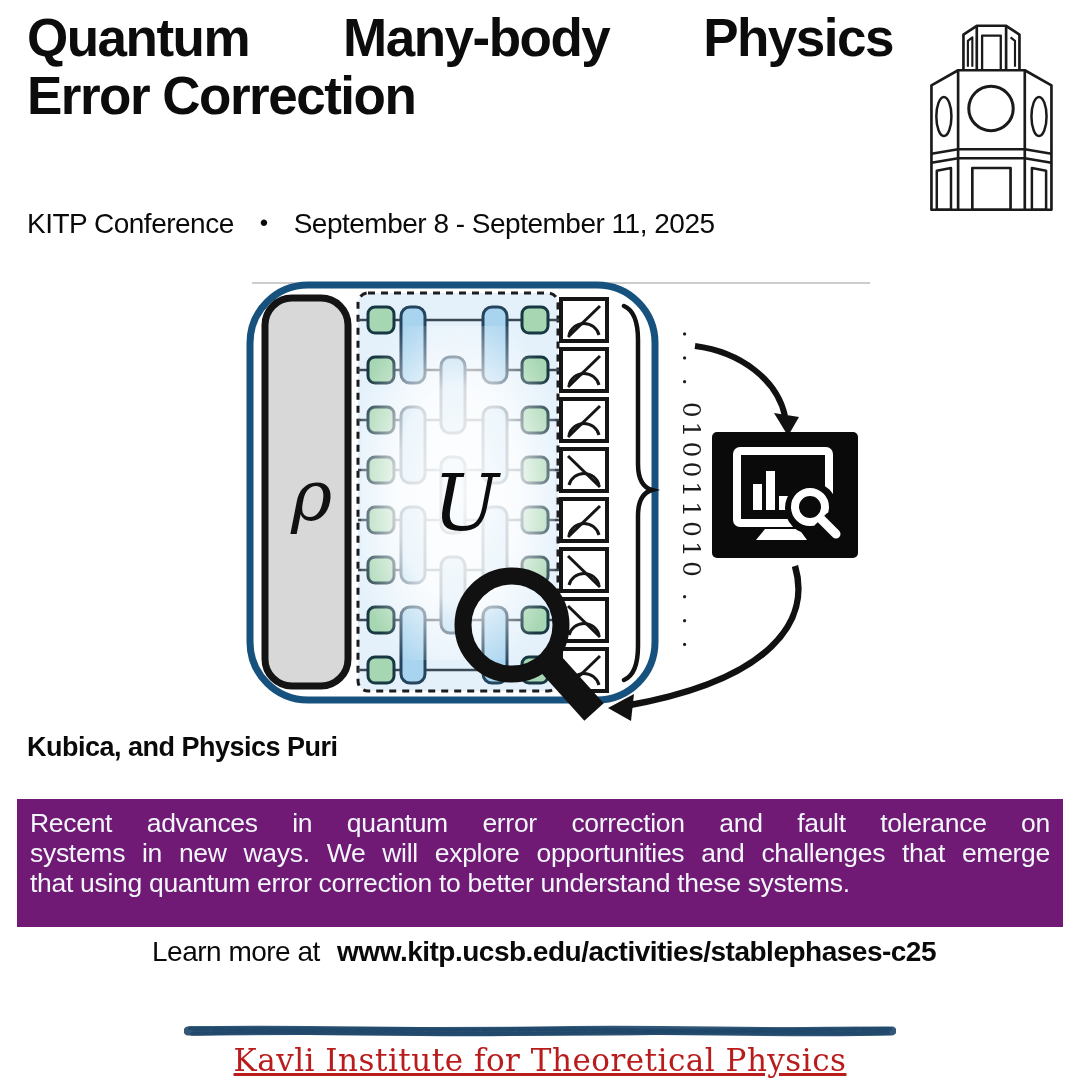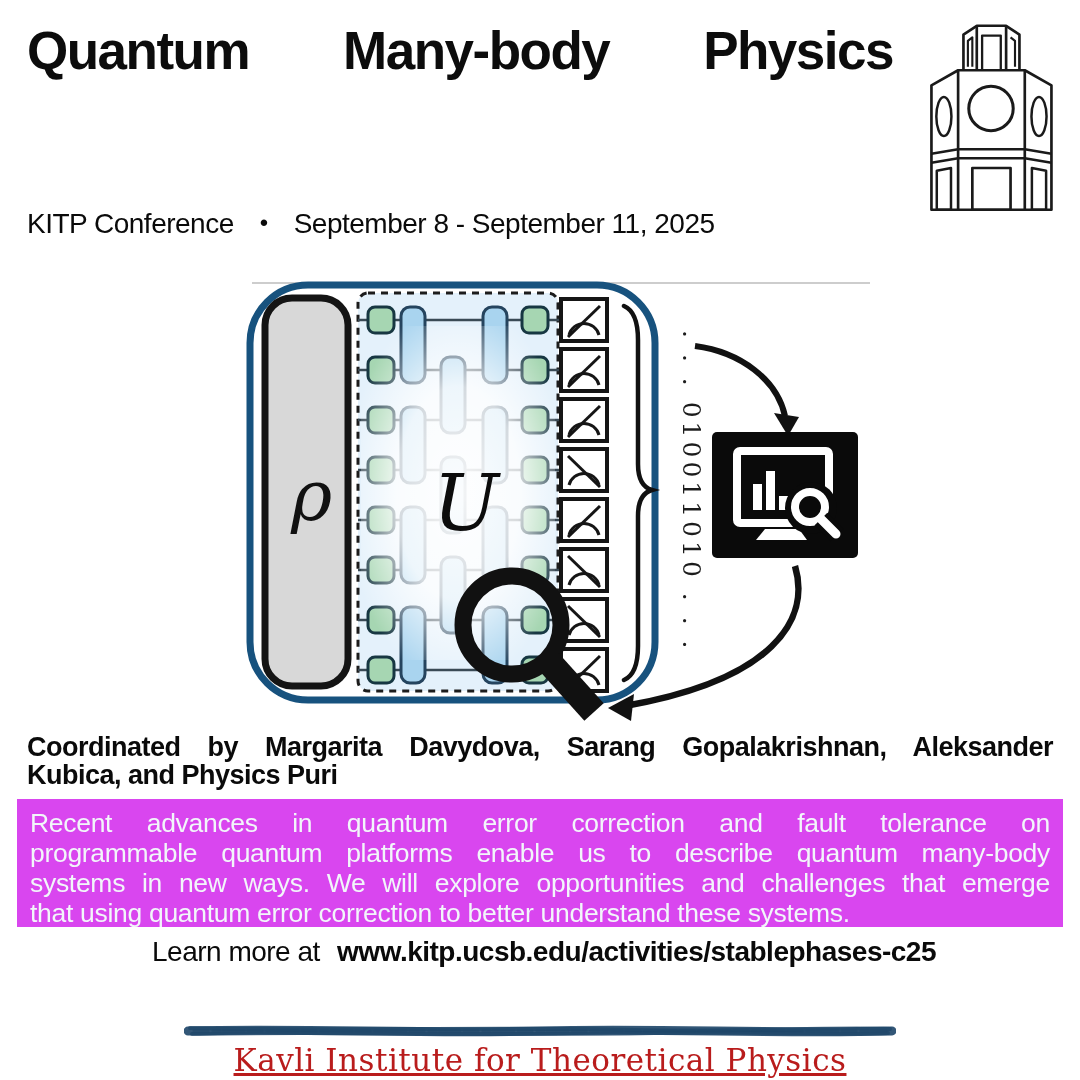--- a/index.html
+++ b/index.html
@@ -1,60 +1,61 @@
 <!DOCTYPE html>
 <html><head>
 <meta charset="utf-8">
 <style>
   html,body{margin:0;padding:0;}
   body{width:1080px;height:1080px;background:#ffffff;position:relative;overflow:hidden;
        font-family:"Liberation Sans",sans-serif;color:#0a0a0a;}
   .abs{position:absolute;}
 
   
-  .title{left:27px;top:22px;width:866px;font-weight:700;font-size:53px;line-height:58px;
+  .title{left:27px;top:9px;width:866px;font-weight:700;font-size:53px;line-height:58px;
          letter-spacing:-1.5px;color:#0c0c0c;}
   .jline{text-align:justify;text-align-last:justify;}
   .jline.last{text-align-last:left;}
 
   
   .subtitle{left:27px;top:208px;font-size:28px;font-weight:400;letter-spacing:-0.5px;}
   .subtitle .bullet{display:inline-block;margin:0 26px;font-size:24px;vertical-align:2px;}
 
   
   .tower{left:903px;top:8px;}
 
   
   .figure{left:225px;top:268px;}
 
   
   .coordinators{left:27px;top:733px;width:1026px;font-weight:700;font-size:27px;
                 line-height:28px;letter-spacing:-0.5px;}
 
   
-  .descbox{left:17px;top:799px;width:1046px;height:128px;background:#d946ef;box-sizing:border-box;
+  .descbox{left:17px;top:799px;width:1046px;height:128px;background:#701a75;box-sizing:border-box;
            padding:9px 13px 0 13px;color:#f2f6fa;font-size:26.5px;line-height:30px;letter-spacing:-0.3px;}
 
   
   .links{left:4px;top:936px;width:1080px;text-align:center;font-size:28px;letter-spacing:-0.5px;}
   .linkline{margin-bottom:9px;}
   .linkline .url{font-weight:700;margin-left:10px;}
 
   
   .brush{left:184px;top:1022px;}
   .kavli{left:0;top:1042px;width:1080px;text-align:center;
          font-family:"DejaVu Serif",serif;font-size:31px;letter-spacing:0.5px;color:#b91c1c;text-decoration:underline;}
 </style>
 </head>
 <body>
 
 <div>
 
   <div class="abs title">
     <div class="jline">Quantum Many-body Physics</div>
+    <div class="jline last">Error Correction</div>
   </div>
 
   <svg class="abs tower" width="160" height="224" viewBox="0 0 180 224">
     <g fill="#ffffff" stroke="#1a1a1a" stroke-width="3" stroke-linejoin="round">
 
       <polygon points="68,16 83,6 116,6 131,16 131,57 68,57"></polygon>
       <line x1="83" y1="6" x2="83" y2="57"></line>
       <line x1="116" y1="6" x2="116" y2="57"></line>
       <rect x="89" y="17" width="21" height="40" stroke-width="2.6" fill="none"></rect>
       <polyline points="73,52 73,23 78,19 78,52" fill="none" stroke-width="2.4"></polyline>
@@ -218,27 +219,25 @@
       <polygon points="383,440 409,426 406,453" fill="#111"></polygon>
     </g>
 
     <g>
       <circle cx="287" cy="357" r="49" fill="none" stroke="#111" stroke-width="17"></circle>
       <line x1="324" y1="394" x2="369" y2="444" stroke="#111" stroke-width="26"></line>
     </g>
   </svg>
 
   <div class="abs coordinators">
-    <div class="jline">Coordinated by Margarita Davydova, Sarang Gopalakrishnan, Aleksander</div>
     <div class="jline last">Kubica, and Physics Puri</div>
   </div>
 
   <div class="abs descbox">
     <div class="jline">Recent advances in quantum error correction and fault tolerance on</div>
-    <div class="jline">programmable quantum platforms enable us to describe quantum many-body</div>
     <div class="jline">systems in new ways. We will explore opportunities and challenges that emerge</div>
     <div class="jline last">that using quantum error correction to better understand these systems.</div>
   </div>
 
   <div class="abs links">
     <div class="linkline">
       <span>Learn more at</span>
       <span class="url">www.kitp.ucsb.edu/activities/stablephases-c25</span>
     </div>
   </div>

